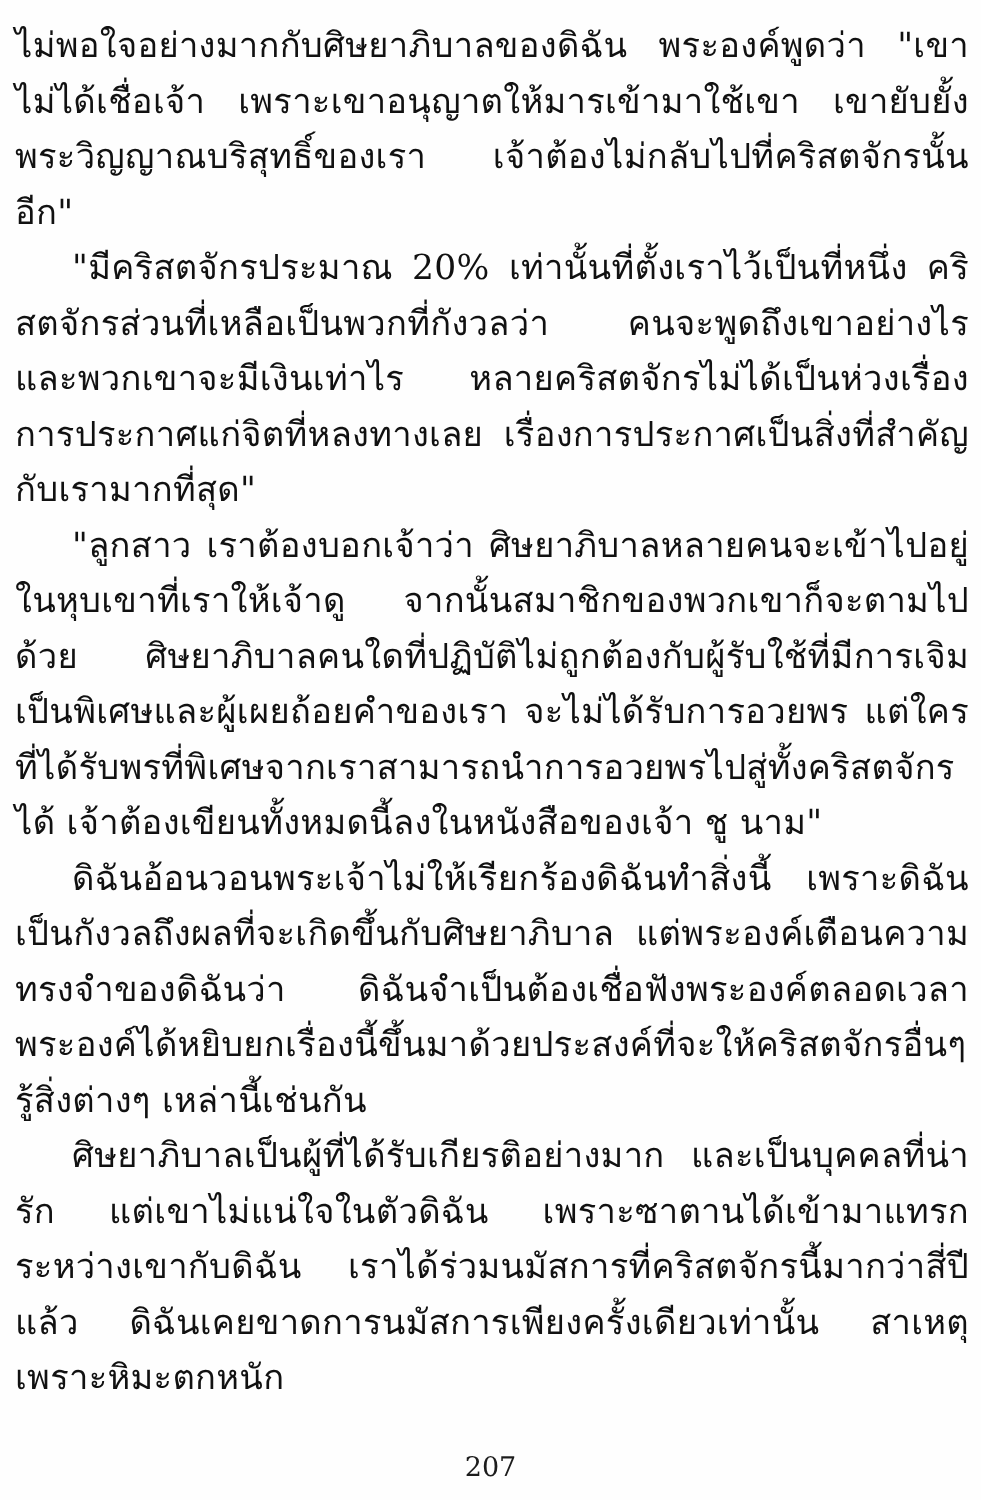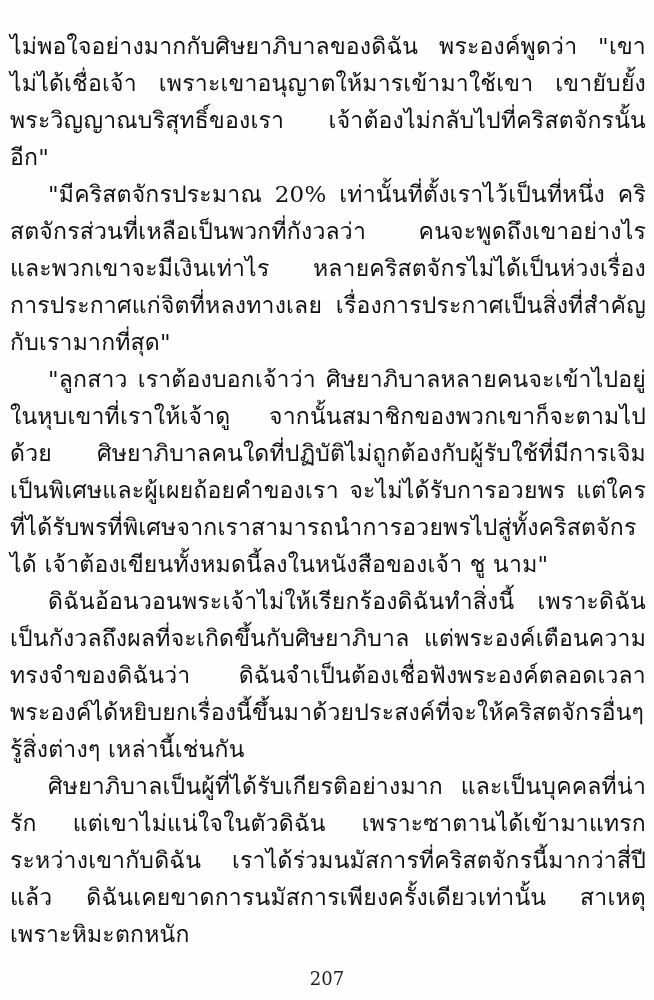--- a/index.html
+++ b/index.html
@@ -7,21 +7,21 @@
     padding: 0;
     background: #ffffff;
   }
   .page {
     position: relative;
     width: 654px;
     height: 1000px;
     background: #fefefe;
     overflow: hidden;
     box-sizing: border-box;
-    padding: 28px 8px 0 10px;
+    padding: 13px 8px 0 10px;
     font-family: "DejaVu Serif", serif;
     color: #111111;
   }
   .body-text p {
     margin: 0;
     font-size: 23px;
     line-height: 37px;
     text-align: justify;
     text-indent: 38px;
     letter-spacing: 0.2px;

